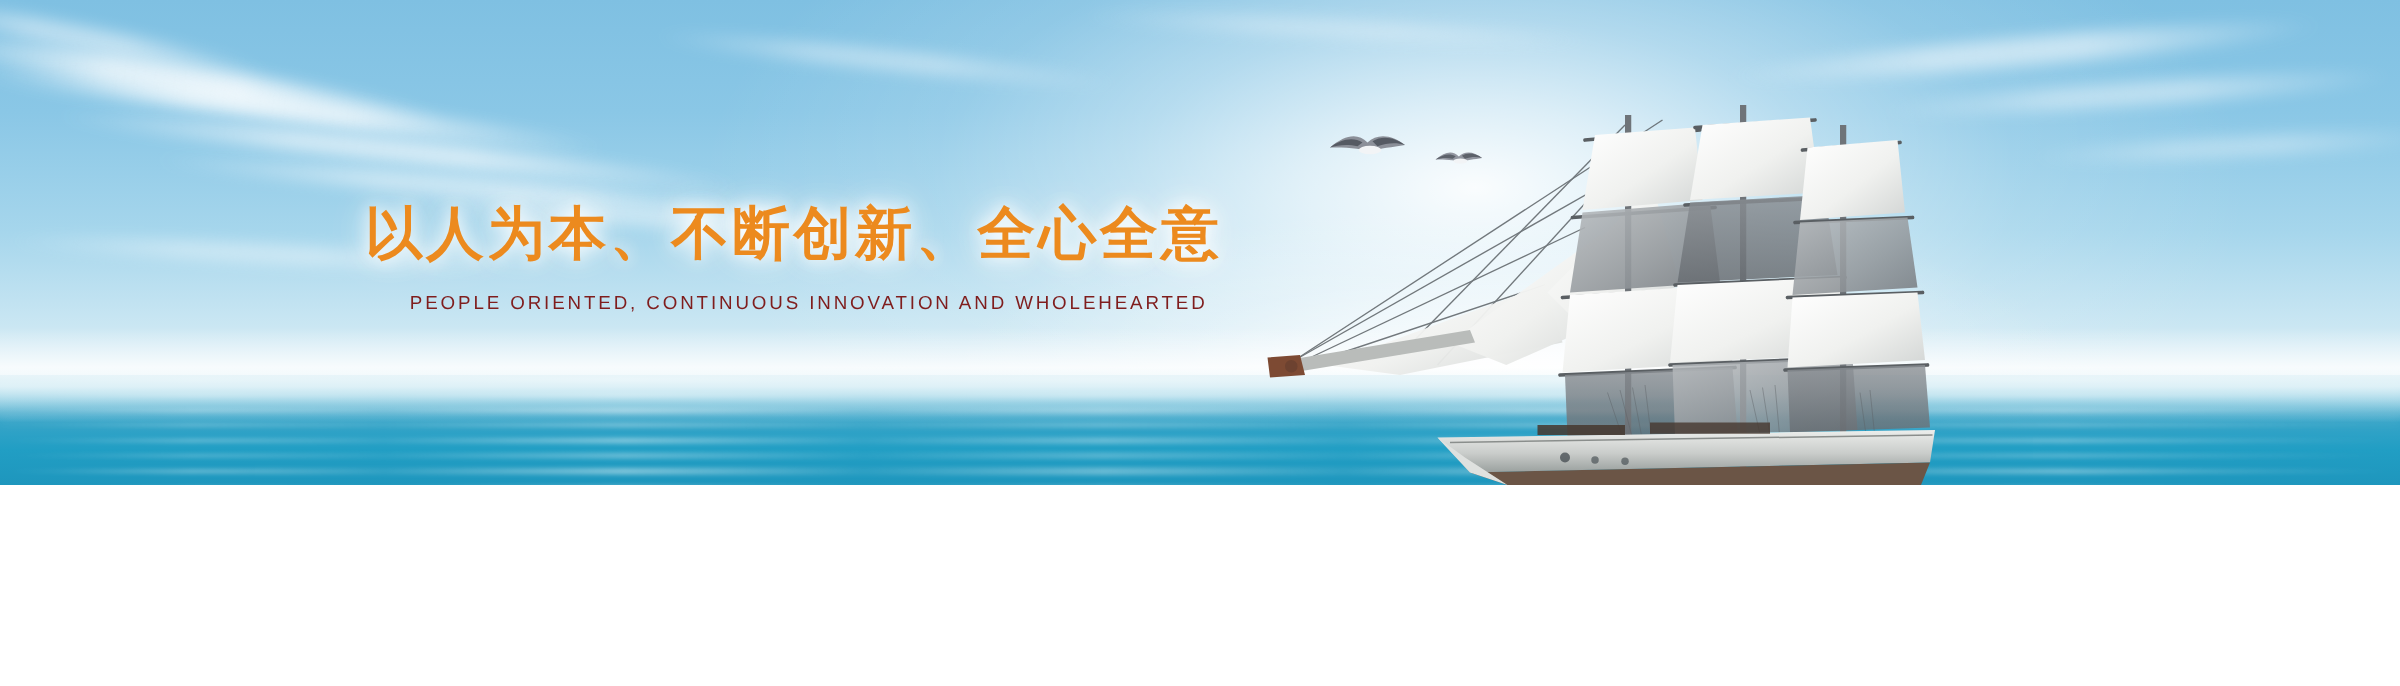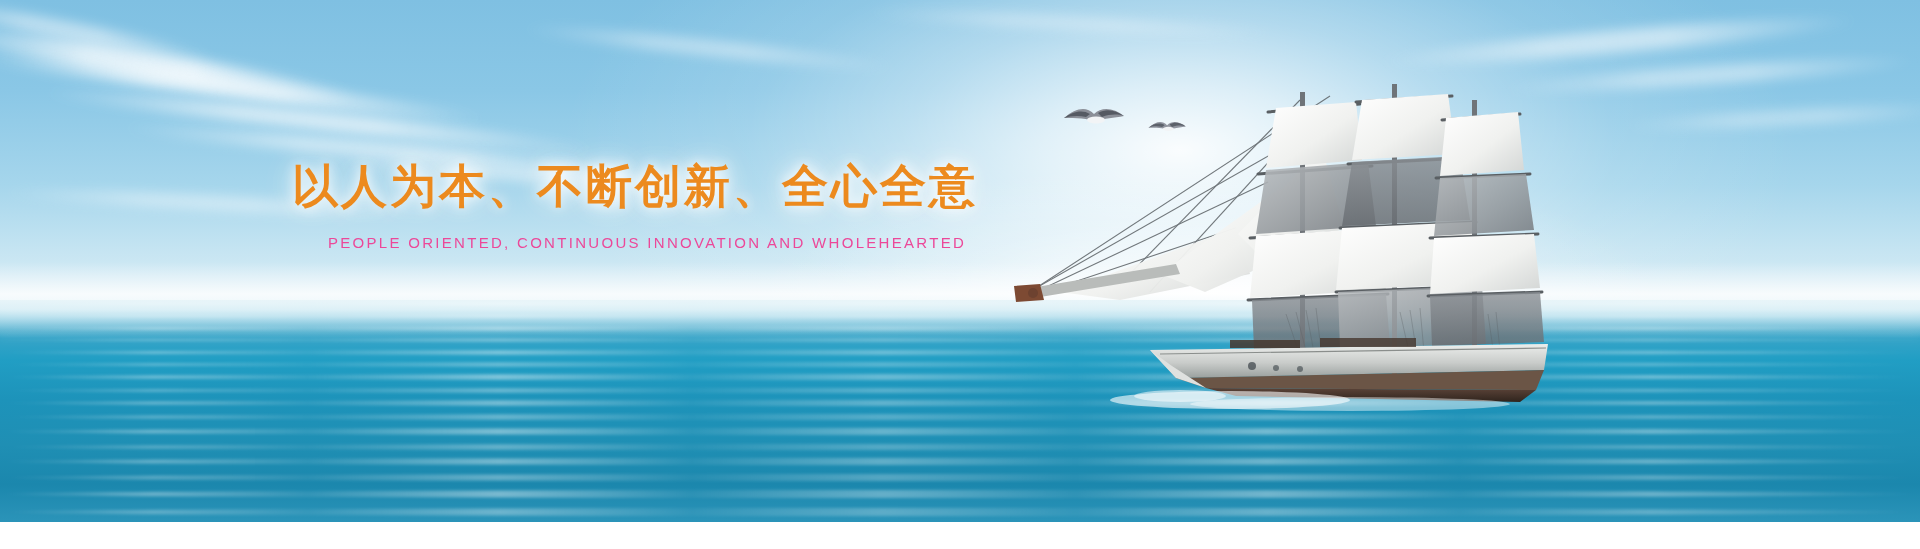--- a/index.html
+++ b/index.html
@@ -1,20 +1,20 @@
 <!DOCTYPE html>
 <html><head>
 <meta charset="utf-8">
 <style>
   html,body{margin:0;padding:0;background:#fff;}
   body{font-family:"Liberation Sans",sans-serif;}
 
   .banner{
     position:relative;
-    width:1920px;height:522px;
+    width:1920px;height:388px;
     overflow:hidden;
   }
 
   
   .sky{
     position:absolute;left:0;top:0;width:1920px;height:320px;
     background:
       radial-gradient(ellipse 620px 300px at 1180px 150px,
         rgba(255,255,255,.95) 0%, rgba(255,255,255,.70) 22%,
         rgba(255,255,255,.38) 45%, rgba(255,255,255,.12) 70%, rgba(255,255,255,0) 100%),
@@ -102,21 +102,21 @@
       0 0 34px rgba(255,255,255,.6);
     line-height:1.25;
     white-space:nowrap;
   }
   .subhead{
     margin:18px 0 0 0;
     font-family:"Liberation Sans",sans-serif;
     font-size:15px;
     font-weight:400;
     letter-spacing:2.3px;
-    color:#ec4899;
+    color:#7f1d1d;
     white-space:nowrap;
     padding-left:24px;
   }
 
   
   .birds{position:absolute;left:1060px;top:96px;width:180px;height:60px;}
 
   
   .ship{
     position:absolute;left:1000px;top:78px;width:560px;height:340px;

